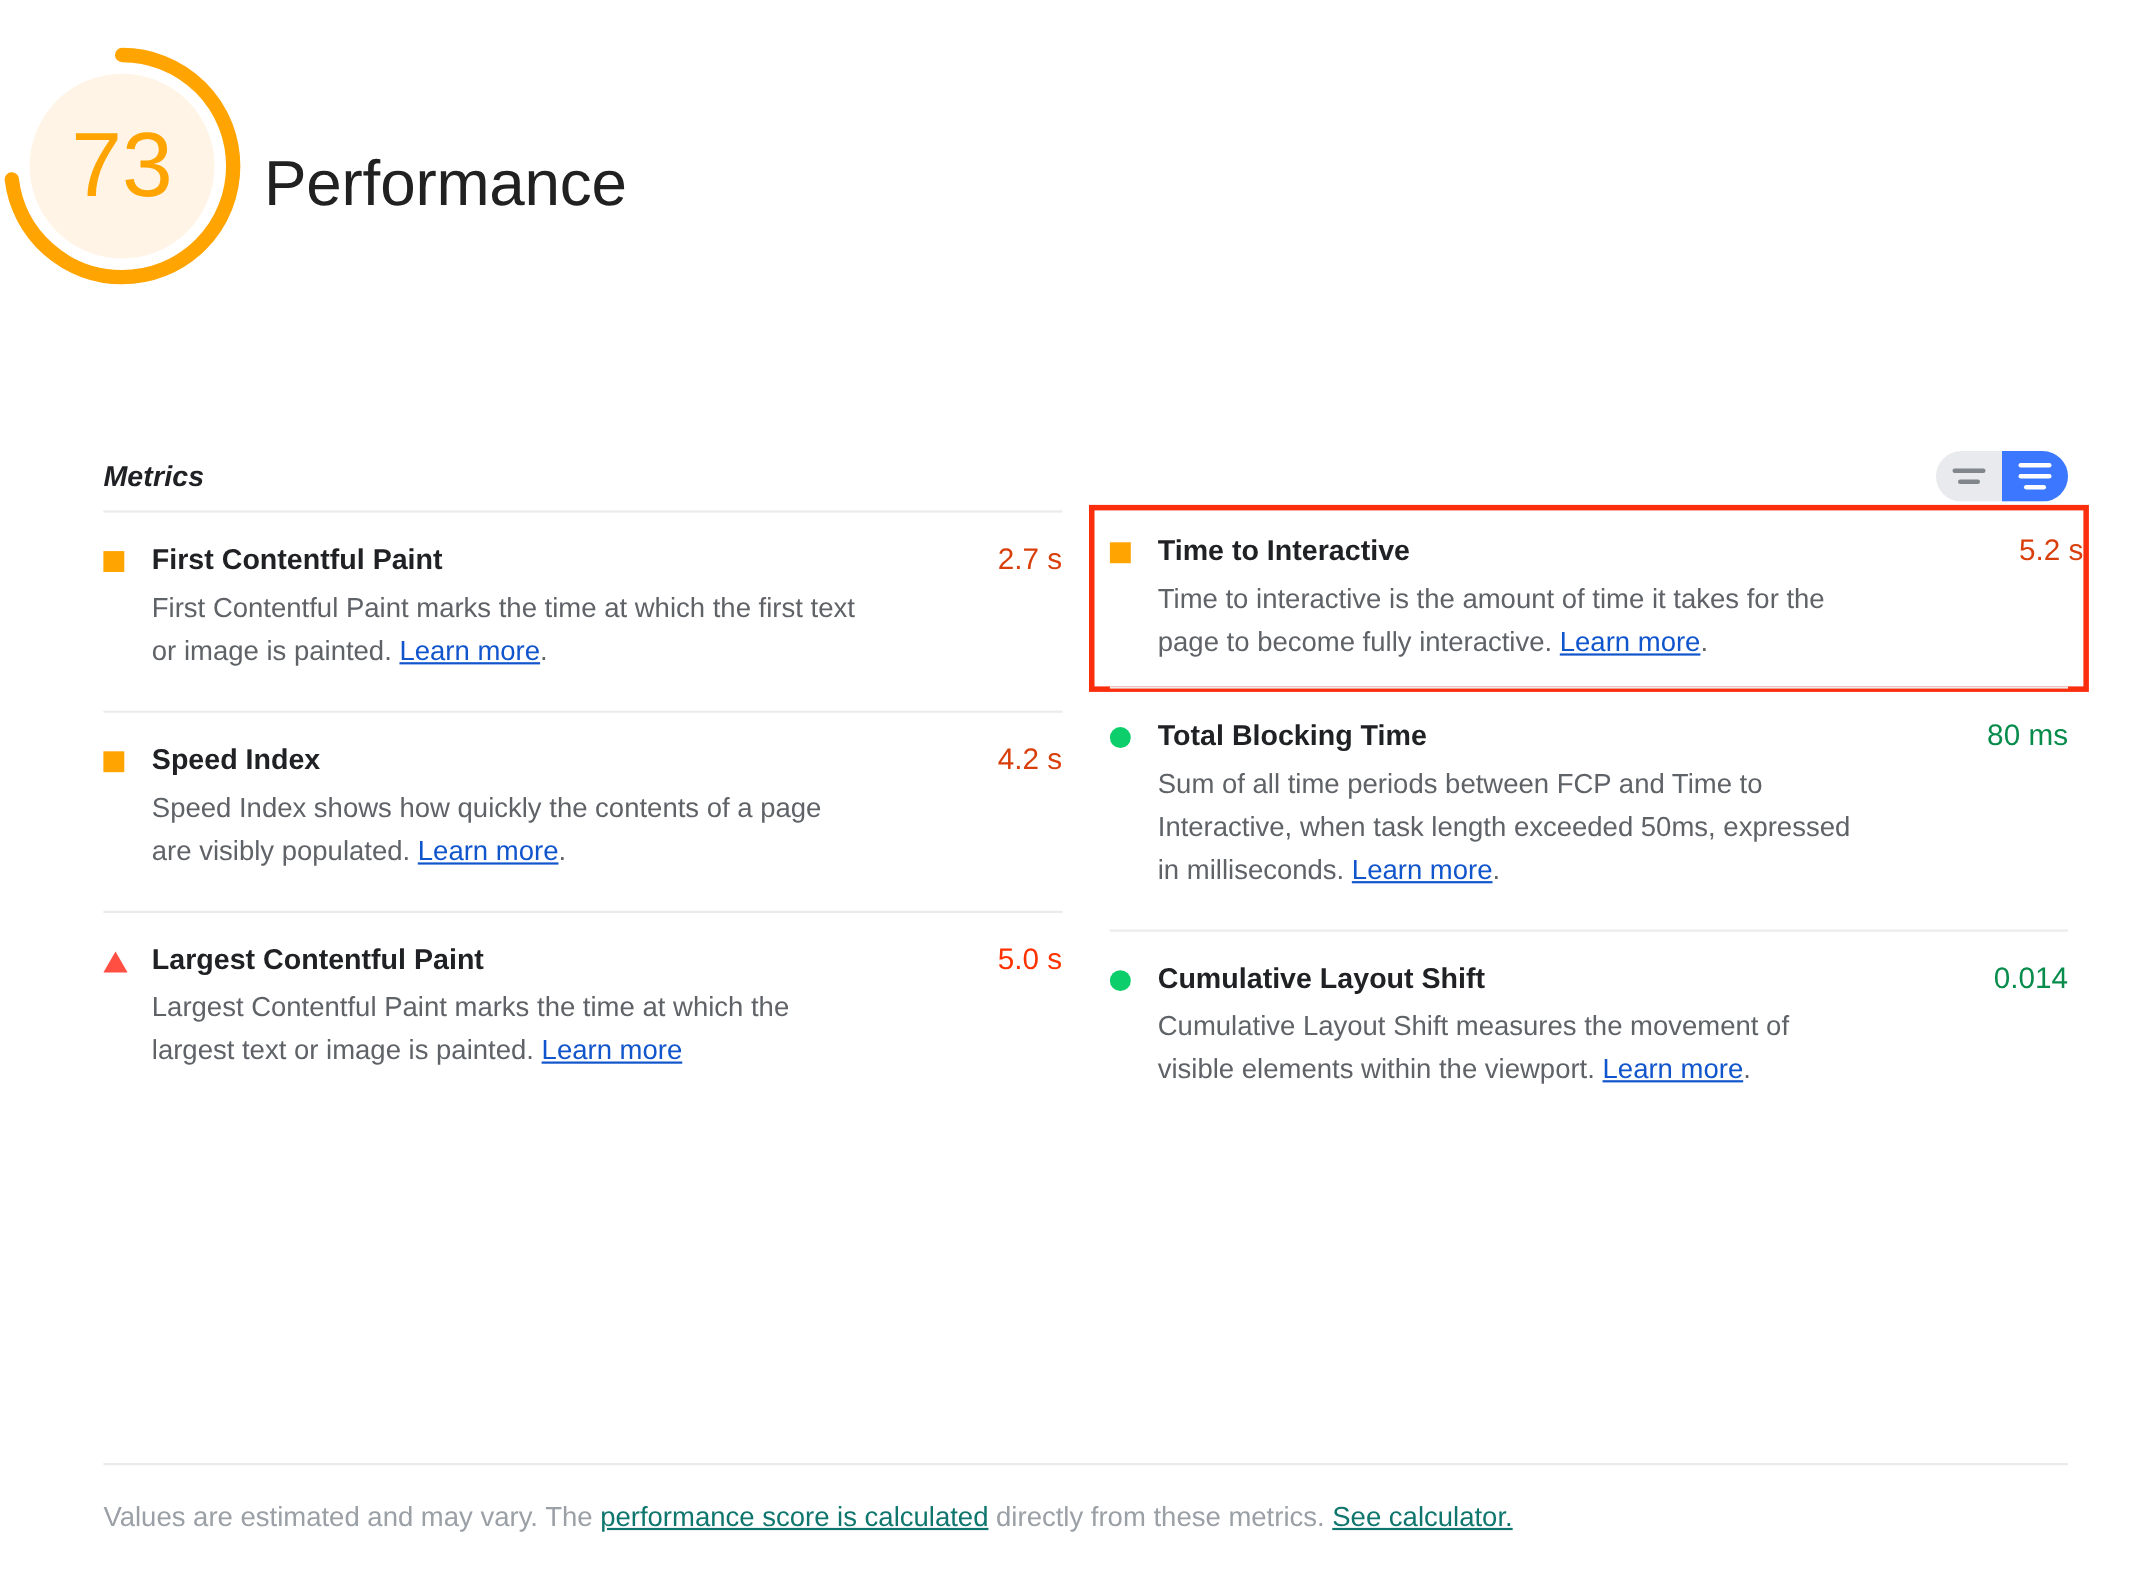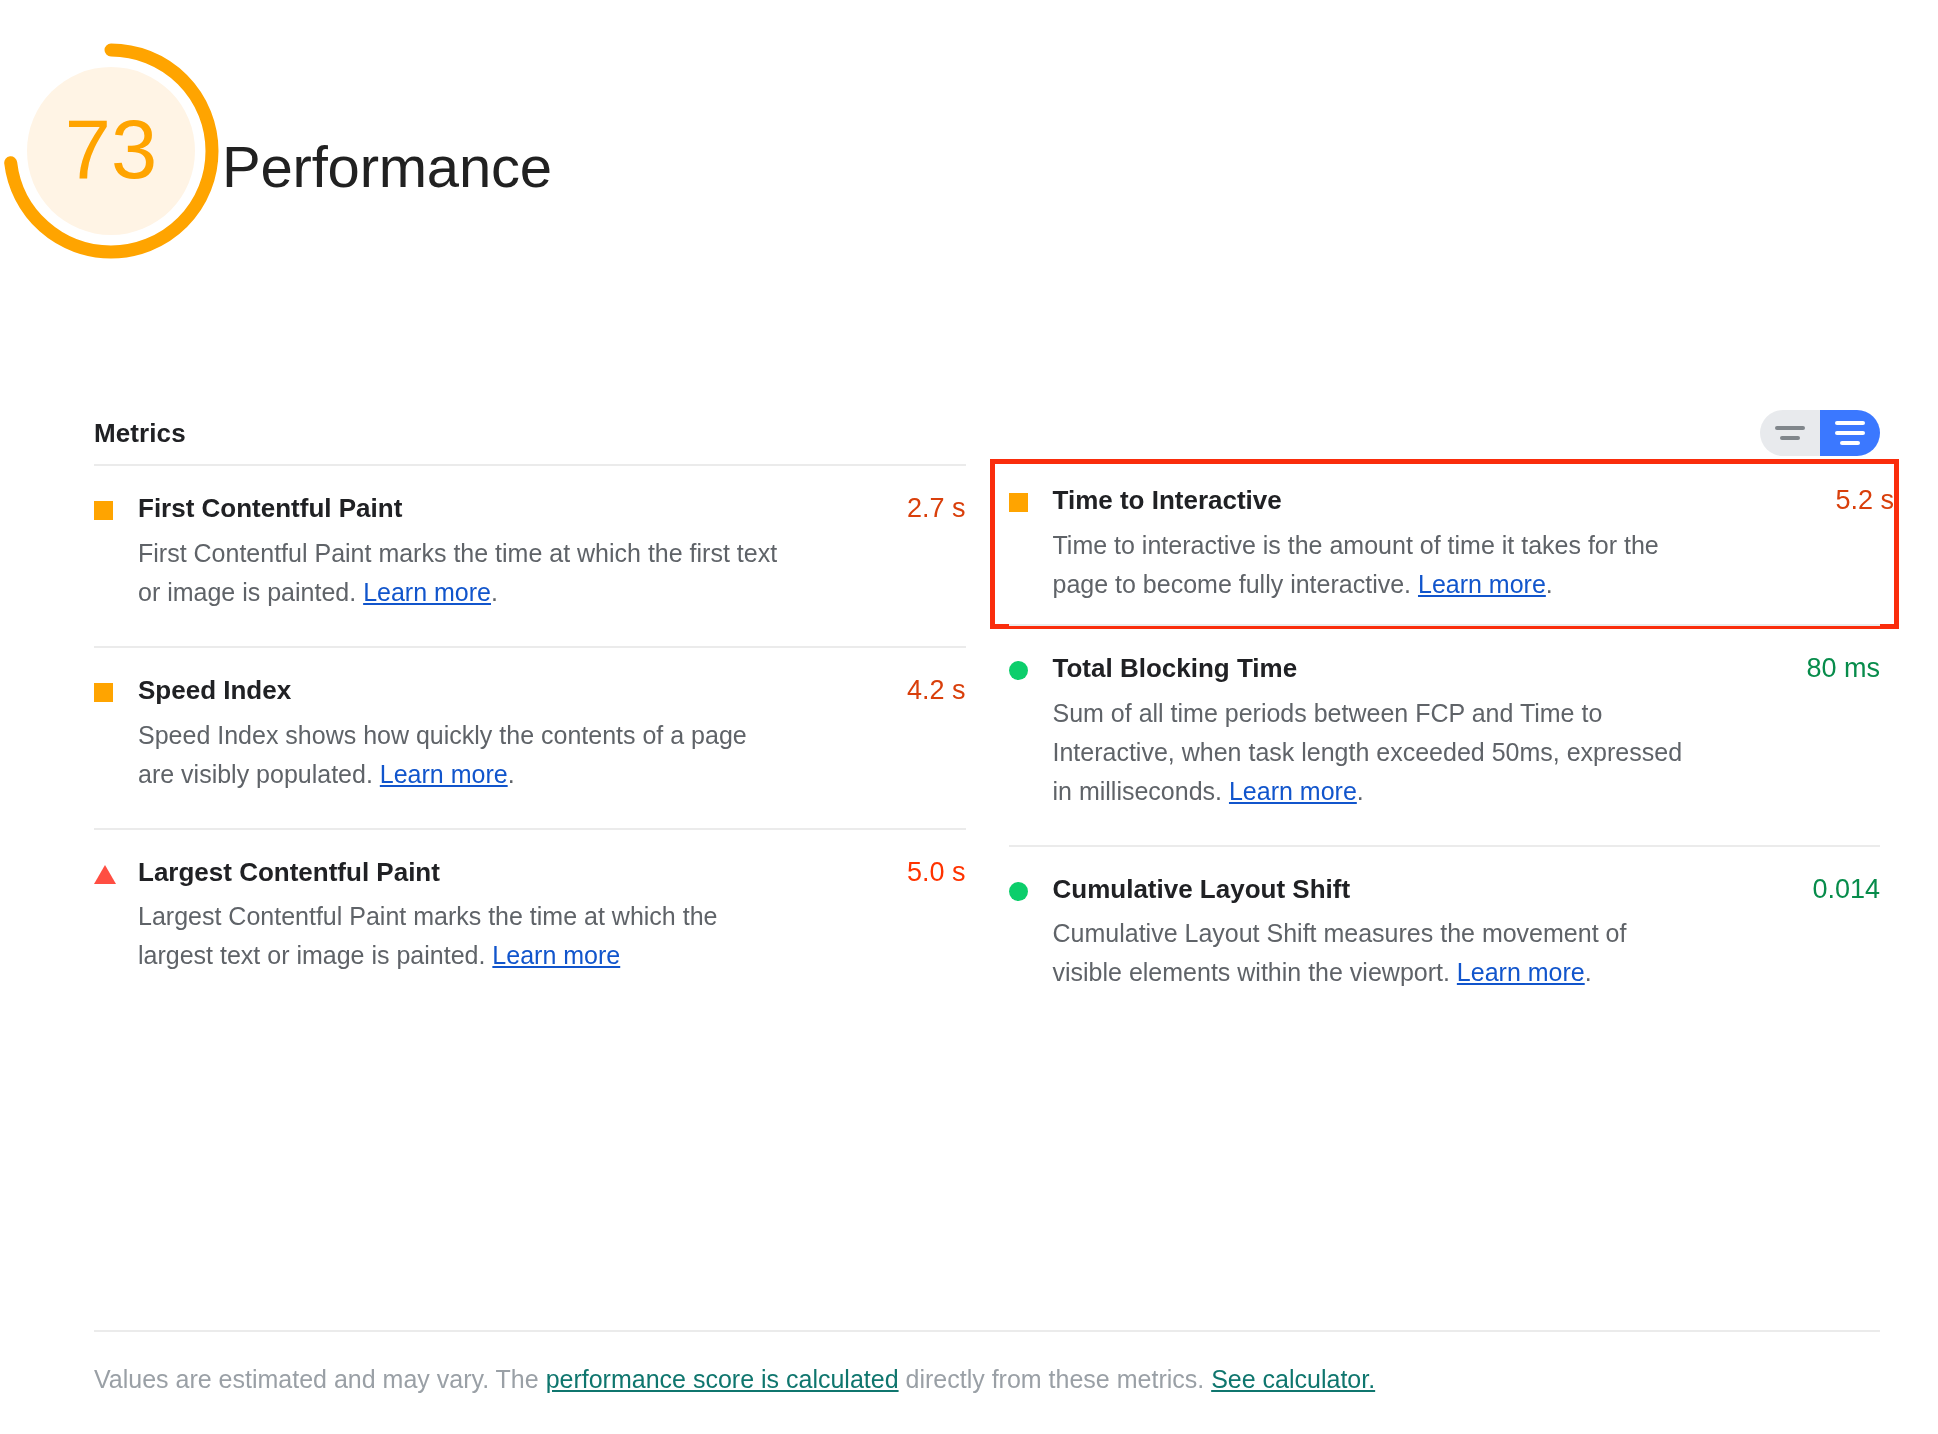--- a/index.html
+++ b/index.html
@@ -41,34 +41,36 @@
     line-height: 1;
     padding-bottom: 4px;
   }
   .score-title {
     margin-top: 32px;
     font-size: 58px;
     font-weight: 300;
     color: #212121;
     letter-spacing: -0.2px;
     line-height: 1;
+    margin-left: 18px;
   }
 
   
   .metrics {
     position: absolute;
     left: 94px;
     right: 58px;
     top: 404px;
   }
   .metrics-head {
     display: flex;
     align-items: center;
     justify-content: space-between;
     height: 58px;
+    font-style: italic;
   }
   .metrics-title {
     font-size: 26px;
     font-weight: 700;
     color: #202124;
     letter-spacing: 0.1px;
   }
 
   
   .toggle {

